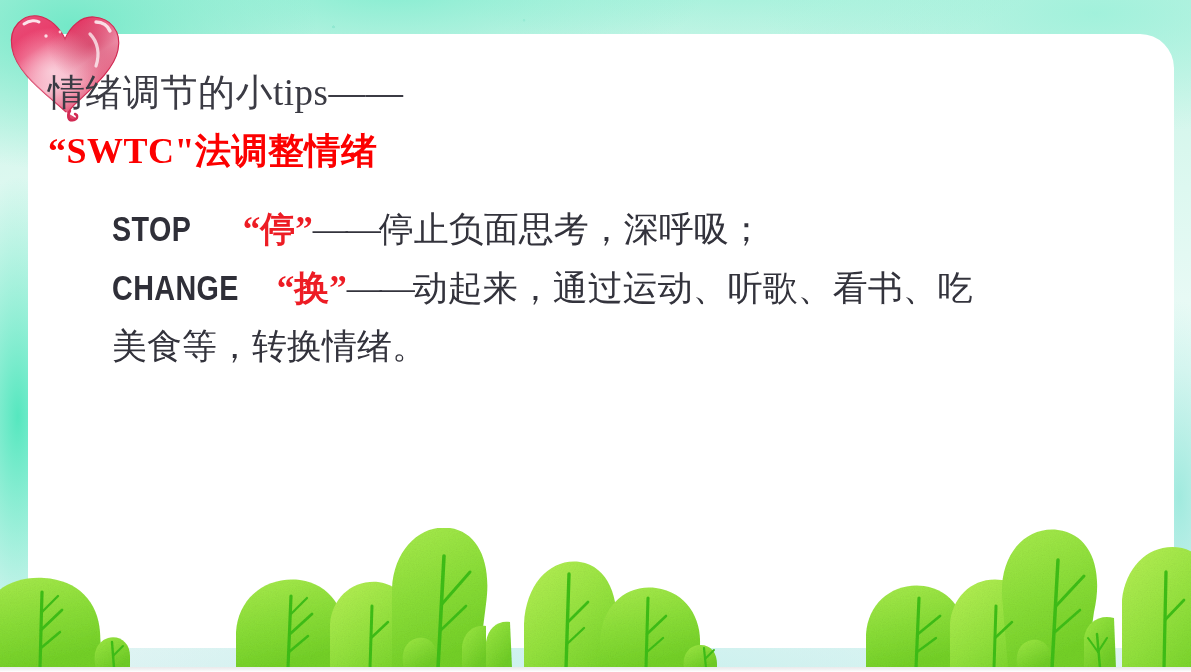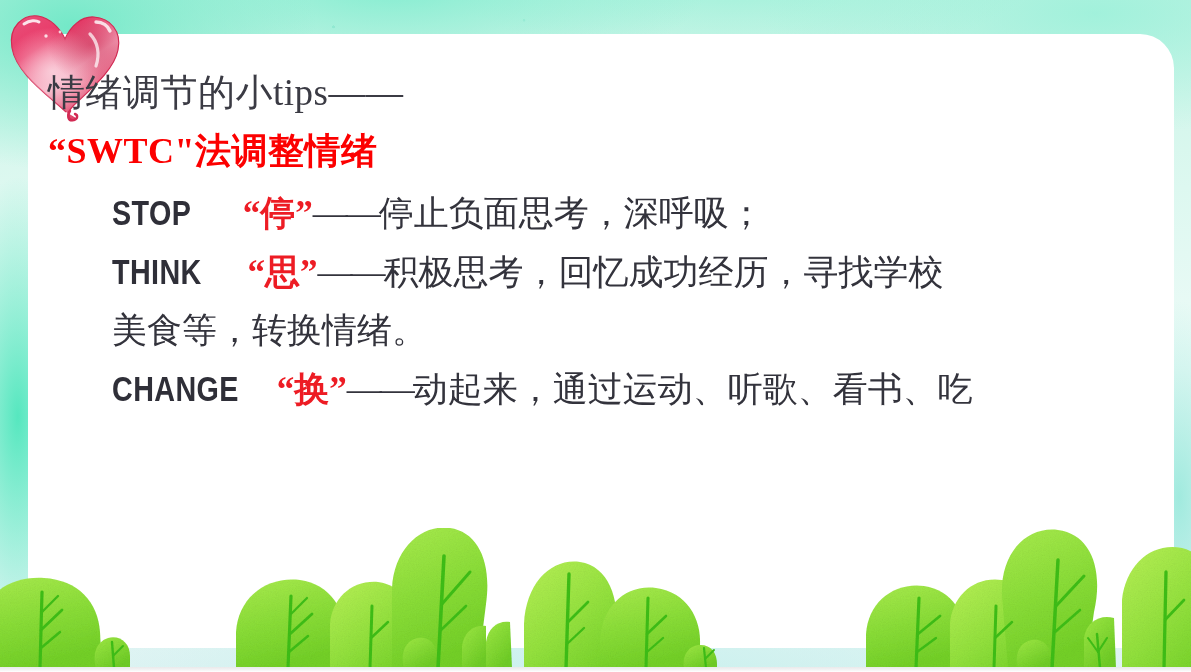--- a/index.html
+++ b/index.html
@@ -97,21 +97,21 @@
     font-size: 36px;
     line-height: 42px;
     color: #fc0000;
     letter-spacing: .5px;
     white-space: nowrap;
   }
 
   .body-block {
     position: absolute;
     left: 112px;
-    top: 184px;
+    top: 200px;
     width: 1010px;
   }
   .body-line {
     font-family: "Liberation Serif", "DejaVu Serif", serif;
     font-size: 35px;
     line-height: 58px;
     color: #33333c;
     white-space: nowrap;
     letter-spacing: 0px;
   }
@@ -208,31 +208,28 @@
     <div class="title-line2">“SWTC"法调整情绪</div>
   </div>
 
   <div class="body-block">
 
     <div class="body-line">
       <span class="en">STOP</span><span class="gap-lg"></span><span class="red">“停”</span><span class="dash">——</span><span>停止负面思考，深呼吸；</span>
     </div>
 
 
+
+
     <div class="body-line">
-      <span class="en">THINK</span><span class="gap-md"></span><span class="red">“思”</span><span class="dash">——</span><span>积极思考，回忆成功经历，寻找学校</span>
+      <span class="en">CHANGE</span><span class="gap-sm"></span><span class="red">“换”</span><span class="dash">——</span><span>动起来，通过运动、听歌、看书、吃</span>
     </div>
-
 
     <div class="body-line">
       <span>美食等，转换情绪。</span>
-    </div>
-
-    <div class="body-line">
-      <span class="en">CHANGE</span><span class="gap-sm"></span><span class="red">“换”</span><span class="dash">——</span><span>动起来，通过运动、听歌、看书、吃</span>
     </div>
 
   </div>
 
   <div class="grass">
     <svg width="1191" height="140" viewBox="0 0 1191 140" xmlns="http://www.w3.org/2000/svg">
       <defs>
         <linearGradient id="lf1" x1="0%" y1="0%" x2="30%" y2="100%">
           <stop offset="0%" stop-color="#a9ec4e"></stop>
           <stop offset="55%" stop-color="#8ade37"></stop>

